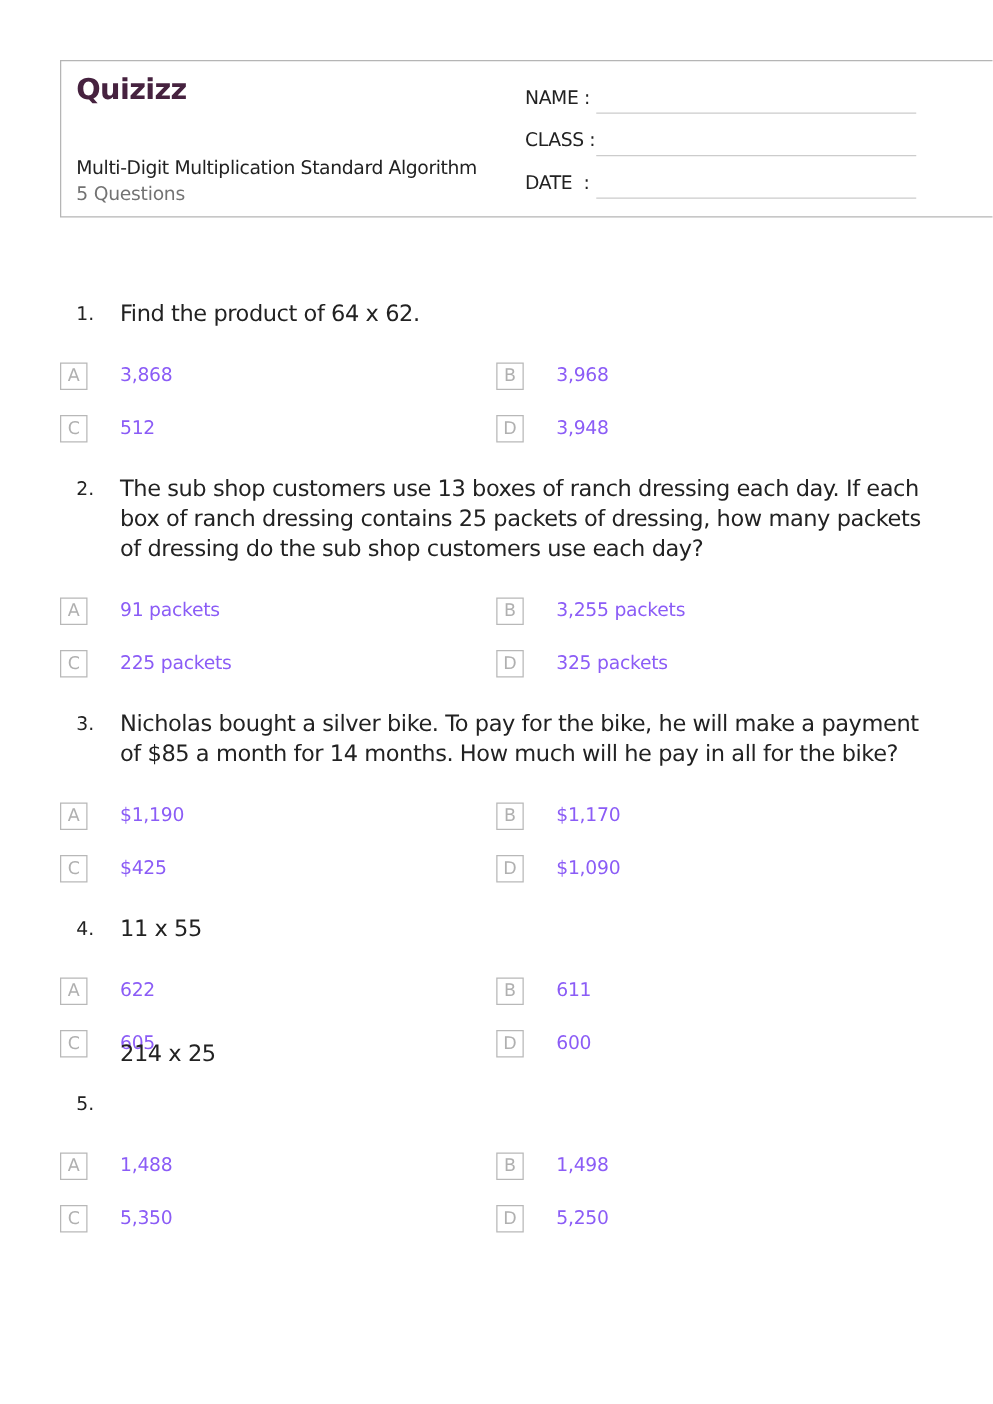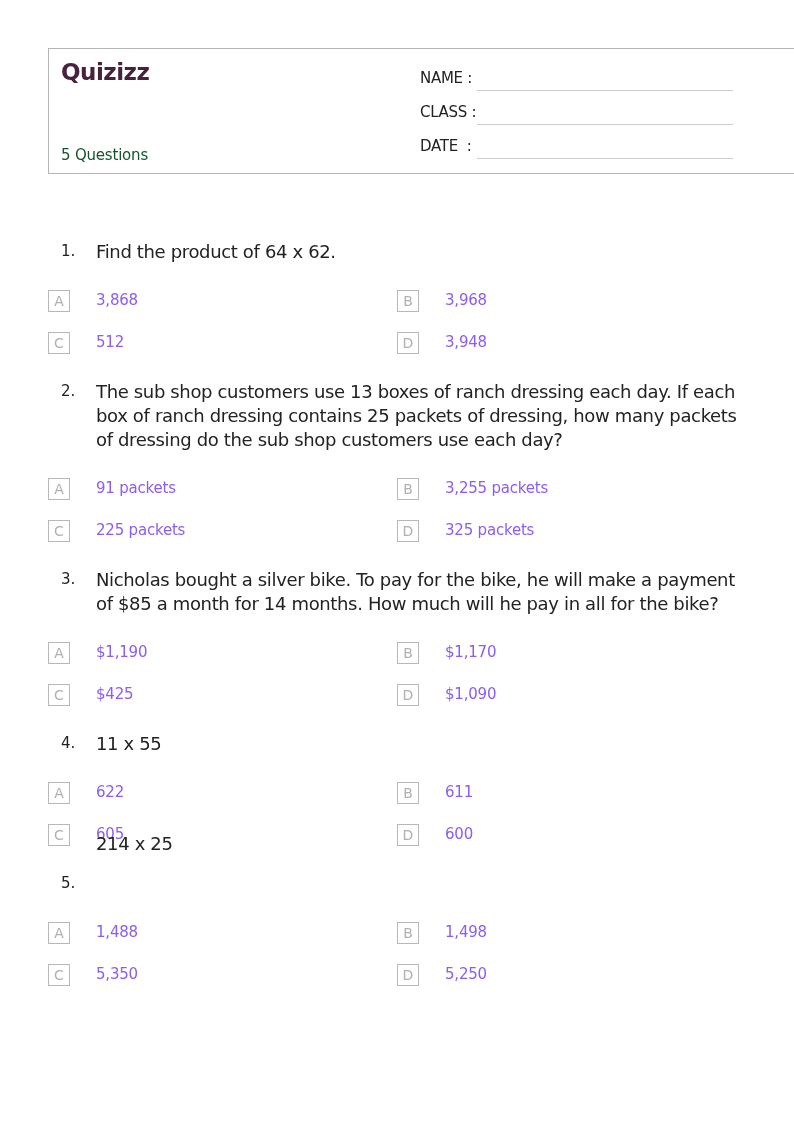--- a/index.html
+++ b/index.html
@@ -16,21 +16,21 @@
     position: absolute; left: 12px; top: 10px;
     font-family: "DejaVu Sans", sans-serif; font-weight: bold;
     font-size: 23px; color: #46223f; letter-spacing: -0.5px;
   }
   .ws-title {
     position: absolute; left: 12px; top: 76px;
     font-size: 15px; color: #222; letter-spacing: -0.3px; white-space: nowrap;
   }
   .ws-sub {
     position: absolute; left: 12px; top: 97px;
-    font-size: 15px; color: #14532d; letter-spacing: -0.2px;
+    font-size: 15px; color: #737373; letter-spacing: -0.2px;
   }
   .field {
     position: absolute; left: 371px; width: 313px; height: 24px;
     font-size: 15px; color: #222; letter-spacing: -0.3px;
   }
   .field .lbl { position: absolute; left: 0; top: 0; white-space: nowrap; }
   .field .line {
     position: absolute; left: 57px; right: 0; top: 21px; height: 0;
     border-top: 1px solid #cccccc;
   }
@@ -49,20 +49,21 @@
   .opt-text {
     position: absolute; font-size: 15px; color: #8b5cf6; letter-spacing: -0.2px;
     white-space: nowrap;
   }
 </style>
 </head>
 <body>
 
 <div class="header-box">
   <div class="logo">Quizizz</div>
+  <div class="ws-title">Multi-Digit Multiplication Standard Algorithm</div>
   <div class="ws-sub">5 Questions</div>
 
   <div class="field" style="top:20px;">
     <span class="lbl">NAME :</span>
     <span class="line"></span>
   </div>
   <div class="field" style="top:54px;">
     <span class="lbl">CLASS :</span>
     <span class="line"></span>
   </div>

